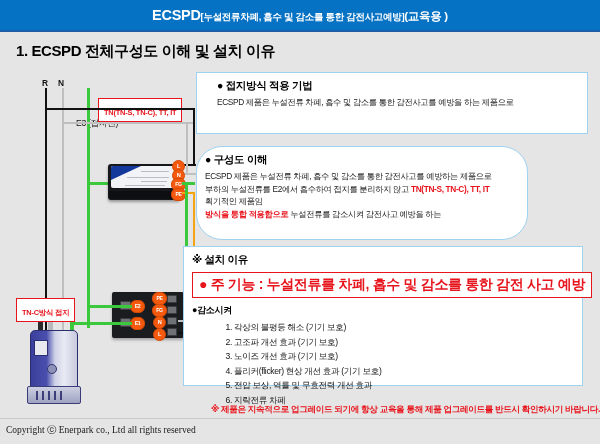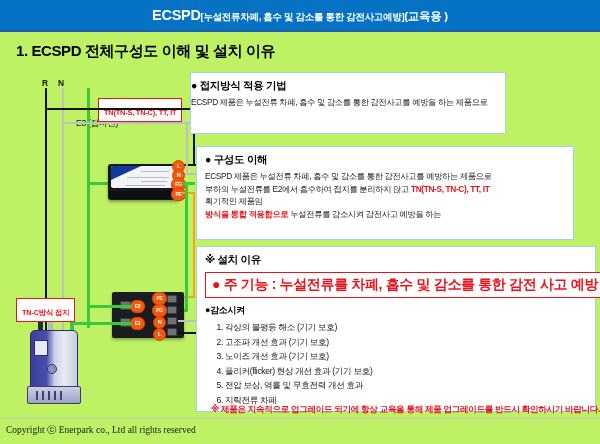--- a/index.html
+++ b/index.html
@@ -9,21 +9,21 @@
   }
   body {
     font-family: "Liberation Sans", "DejaVu Sans", sans-serif;
     color: #111111;
   }
   #slide {
     position: relative;
     width: 600px;
     height: 444px;
     overflow: hidden;
-    background: #bef264;
+    background: #e5e5e5;
   }
 
   
   .header-bar {
     position: absolute;
     left: 0; top: 0;
     width: 600px; height: 30px;
     background: #0672C4;
     display: flex;
     align-items: center;
@@ -74,23 +74,23 @@
   }
   .body-line {
     font-size: 8.3px;
     color: #1a1a1a;
     letter-spacing: -0.35px;
     line-height: 12.6px;
     white-space: nowrap;
   }
   .red     { color: #E8141C; font-weight: bold; }
 
-  .panel-1 { left: 190px; top: 72px;  width: 316px; height: 62px; padding: 6px 0 0 0; }
-  .panel-2 { left: 196px; top: 146px; width: 378px; height: 94px; padding: 6px 0 0 8px; }
-  .panel-3 { left: 196px; top: 246px; width: 400px; height: 166px; padding: 6px 8px 0 8px; }
+  .panel-1 { left: 196px; top: 72px;  width: 392px; height: 62px; padding: 6px 0 0 20px; }
+  .panel-2 { left: 196px; top: 146px; width: 332px; height: 94px; padding: 6px 0 0 8px; border-radius: 26px; }
+  .panel-3 { left: 183px; top: 246px; width: 400px; height: 140px; padding: 6px 8px 0 8px; }
 
   .reason-head {
     font-size: 10.5px;
     font-weight: bold;
     color: #000000;
     letter-spacing: -0.3px;
     margin-bottom: 5px;
   }
   .inner-red-box {
     box-sizing: border-box;
@@ -118,20 +118,21 @@
     margin: 0;
     padding: 0 0 0 20px;
     list-style: decimal;
   }
   ol.feature-list li {
     font-size: 8.6px;
     color: #141414;
     letter-spacing: -0.35px;
     line-height: 14.6px;
     white-space: nowrap;
+    margin-left: 22px;
   }
 
   
   .footer-note {
     position: absolute;
     left: 0; top: 404px;
     width: 600px;
     text-align: right;
     font-size: 8.6px;
     font-weight: bold;

